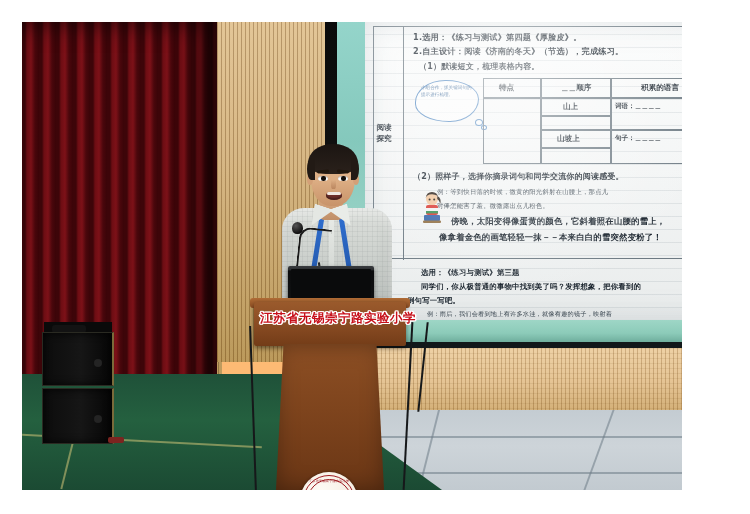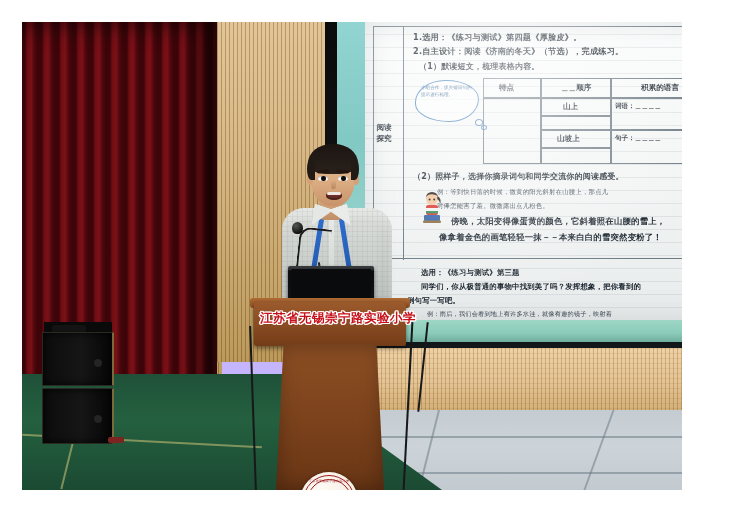--- a/index.html
+++ b/index.html
@@ -3,21 +3,21 @@
 <meta charset="utf-8">
 <style>
   html,body{margin:0;padding:0;background:#ffffff;}
   body{width:750px;height:514px;overflow:hidden;font-family:"Liberation Sans",sans-serif;}
 
   #stage{position:relative;width:750px;height:514px;background:#ffffff;}
 
   
   #photo{
     position:absolute;left:22px;top:22px;width:660px;height:468px;
-    overflow:hidden;background:#c4b5fd;
+    overflow:hidden;background:#fdba74;
   }
 
   
   .layer{position:absolute;}
 
   
   #wood-left{
     left:0;top:0;width:200px;height:380px;
     background:
       repeating-linear-gradient(90deg,

